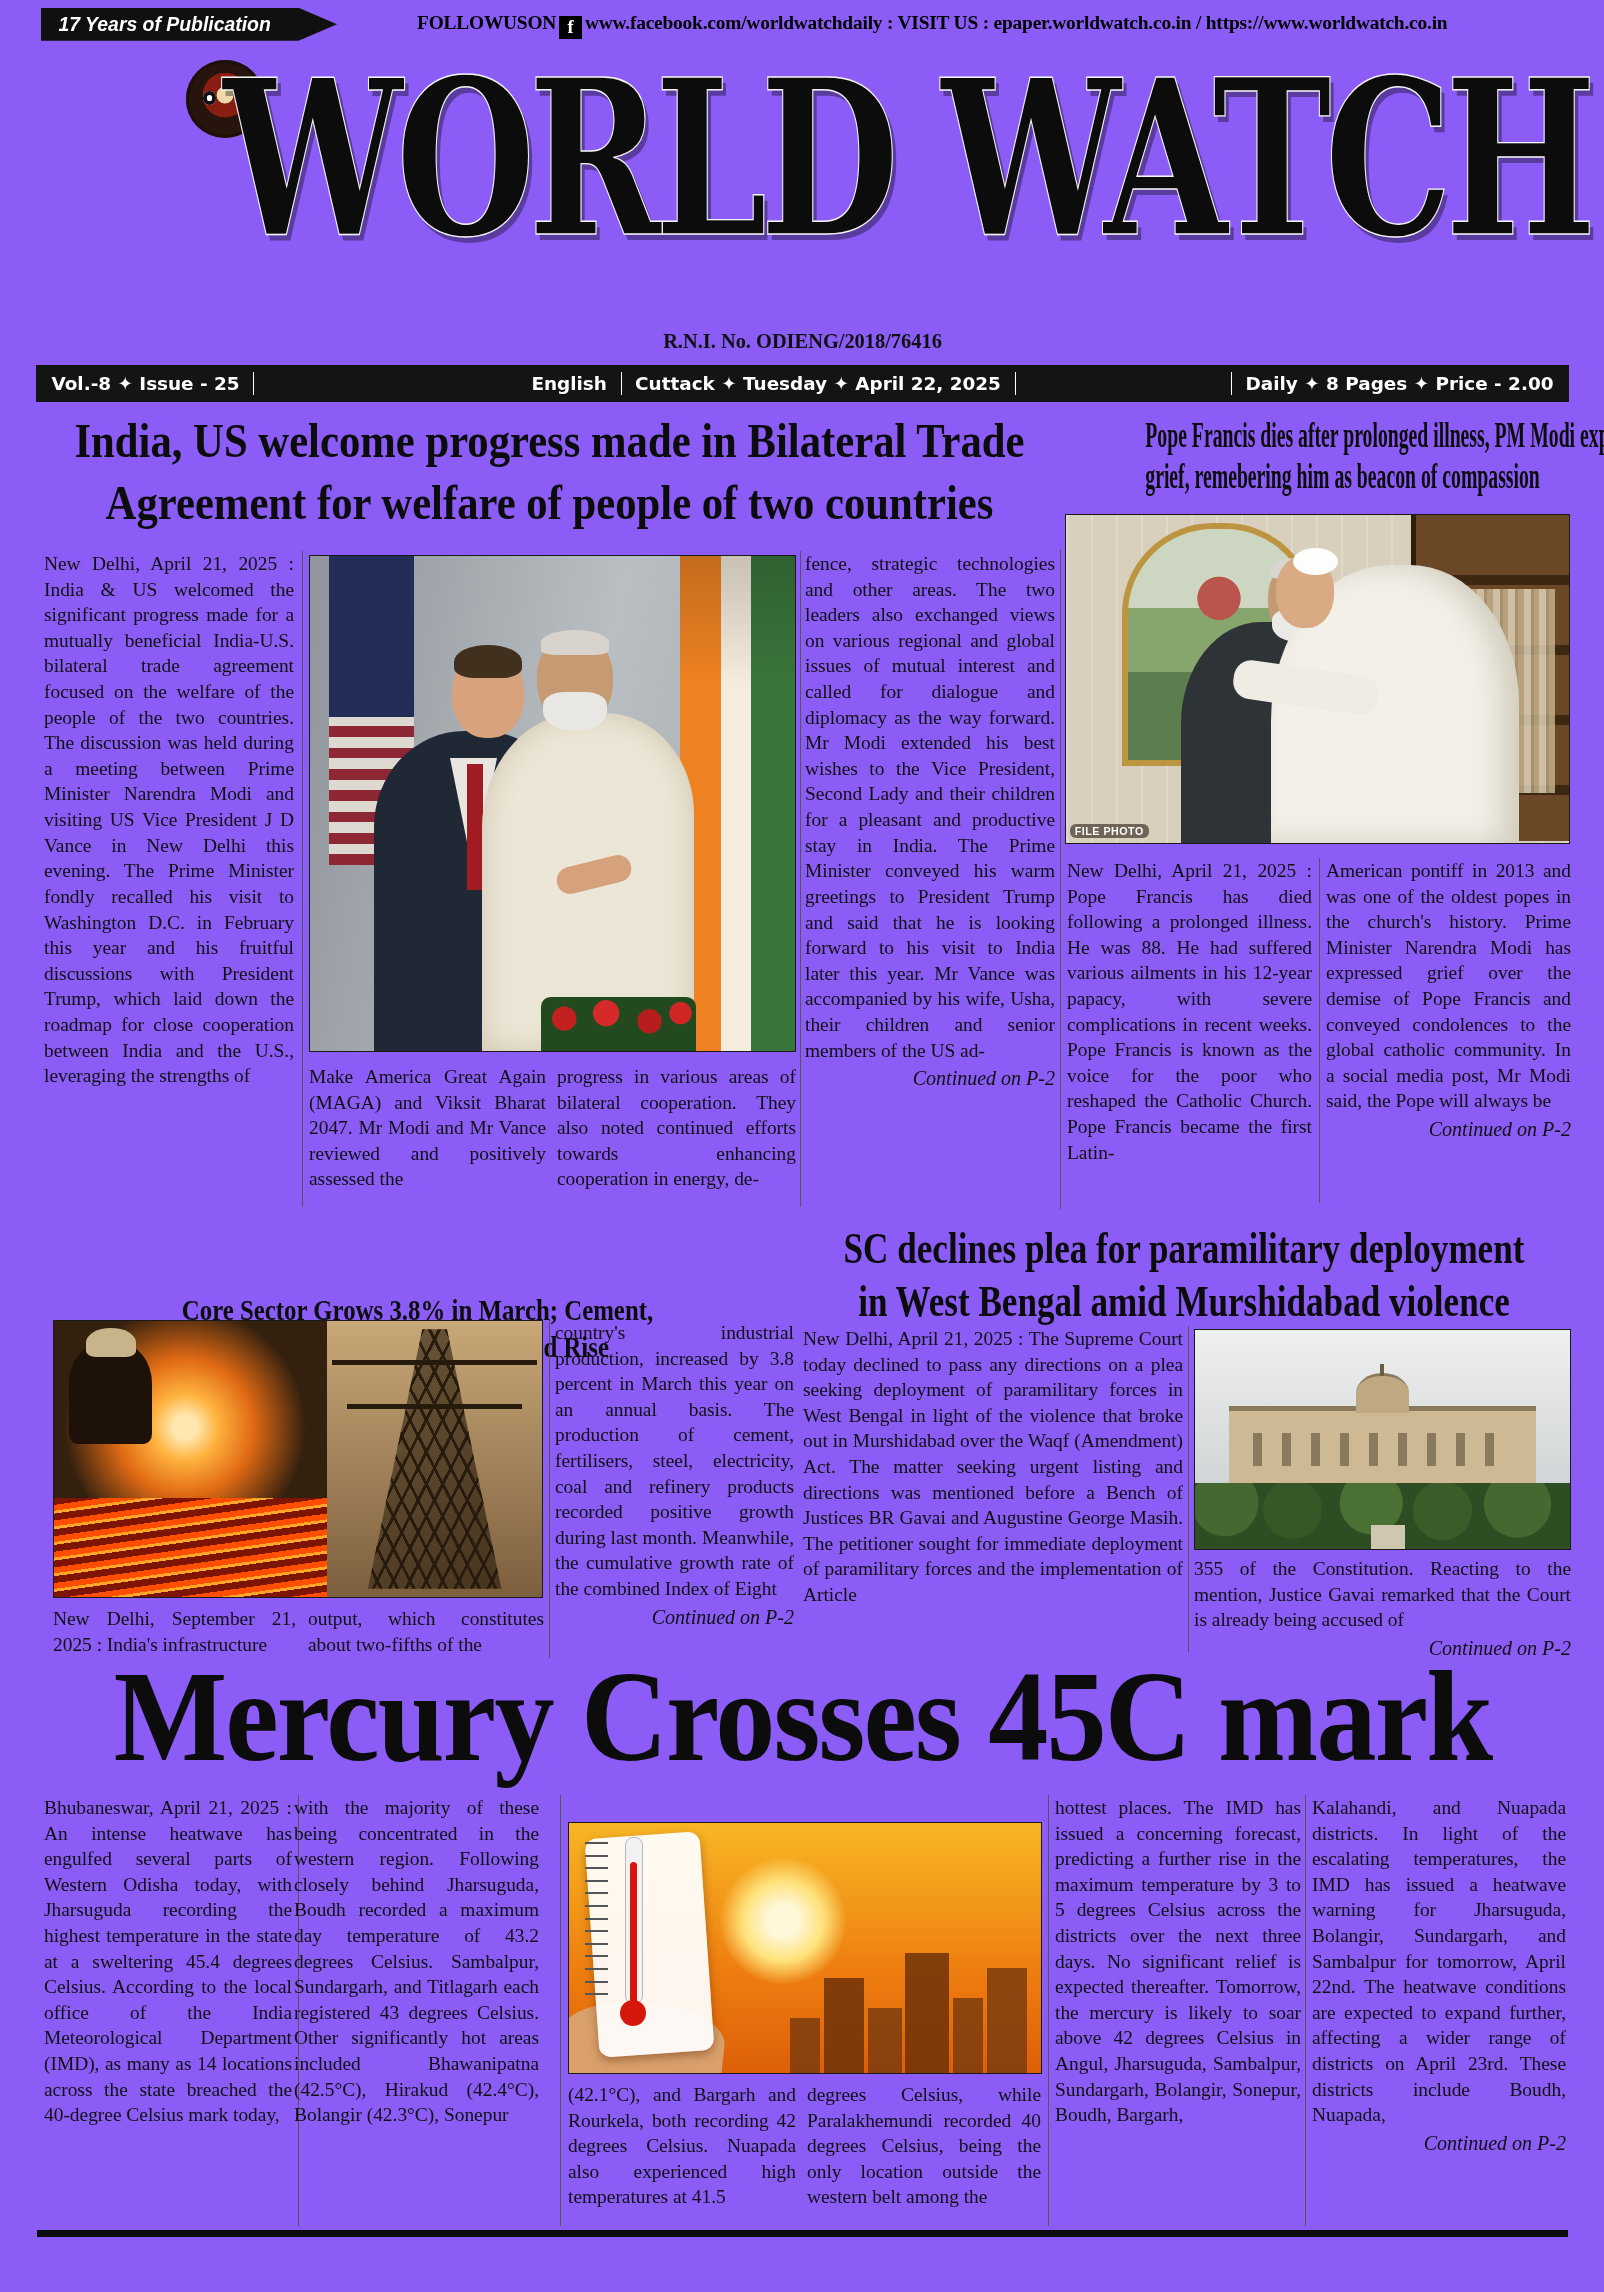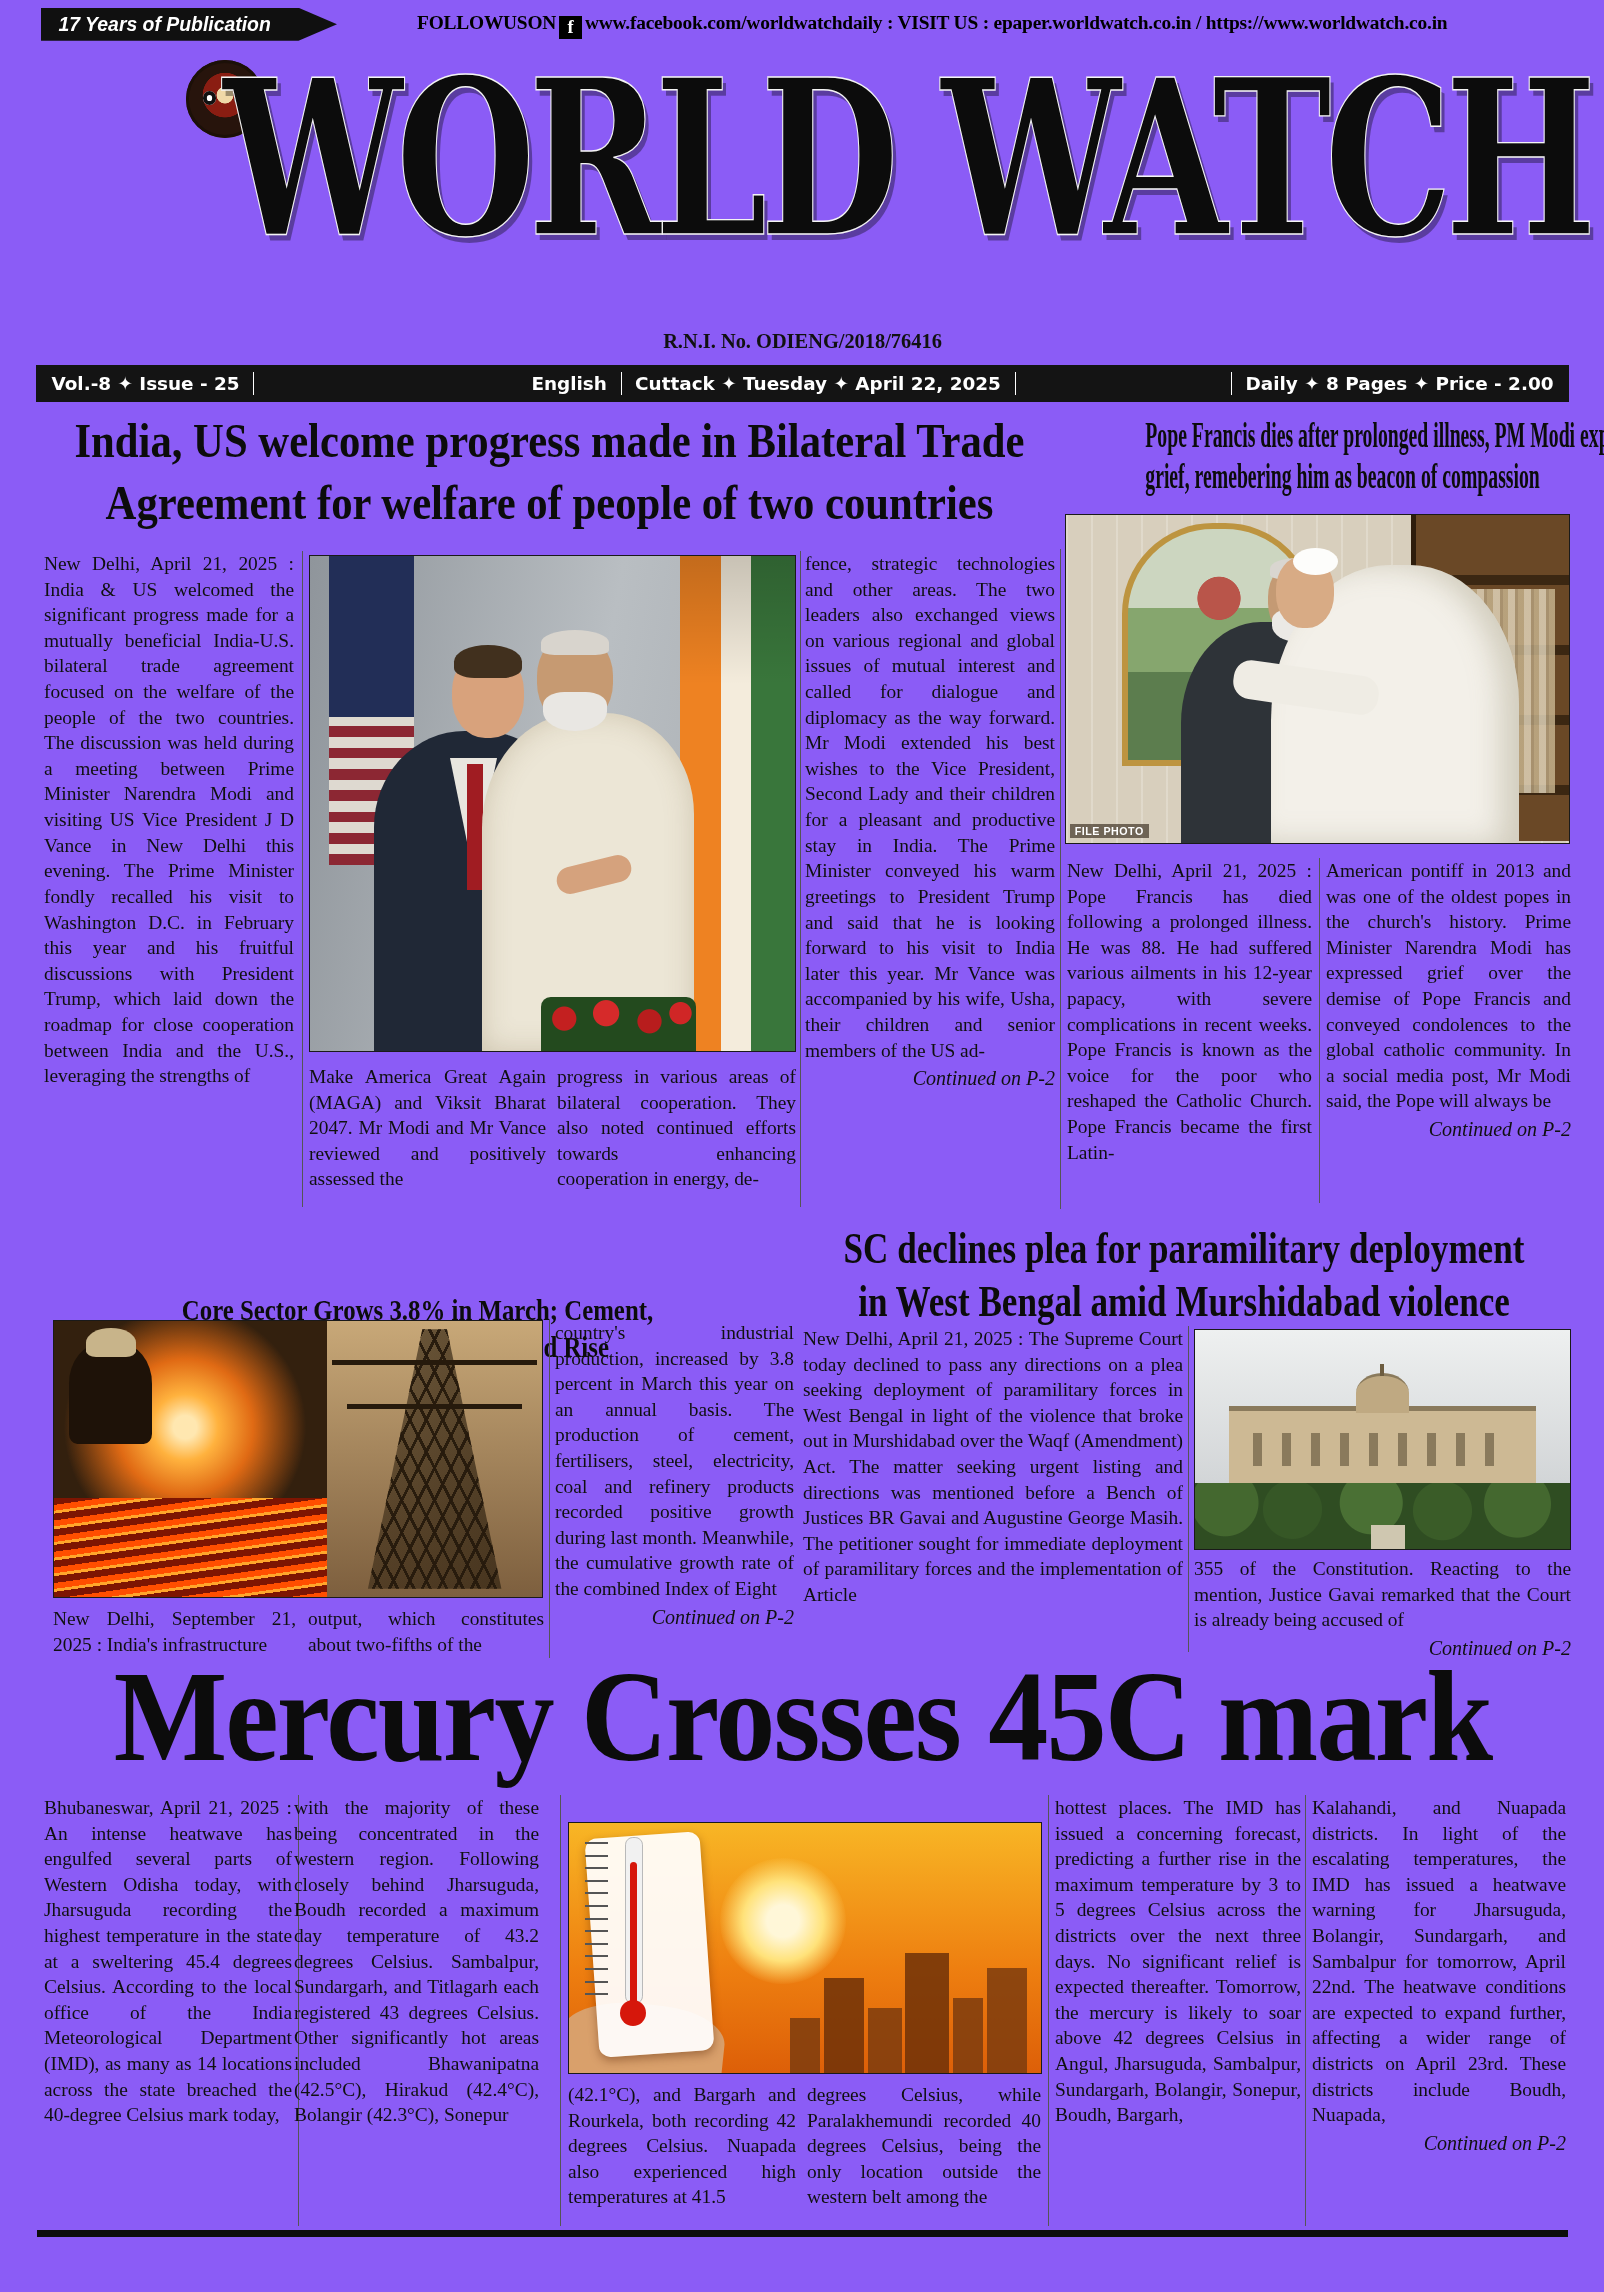--- a/index.html
+++ b/index.html
@@ -150,21 +150,21 @@
      background:#ebe9e5;border-radius:40% 40% 60% 60%;}
   .pp-pope{right:50px;bottom:0;width:248px;height:278px;background:#f3f0e9;
      border-radius:48% 44% 0 0/56% 50% 0 0;box-shadow:inset -17.5px 0 29px rgba(150,140,110,.35);}
   .pp-pope-arm{right:190px;bottom:136px;width:146px;height:39px;background:#efece4;
      border-radius:17.5px;transform:rotate(8deg);}
   .pp-pope-head{right:235px;top:41px;width:58px;height:72px;background:#d8ab85;border-radius:46%;}
   .pp-pope-head::before{content:"";position:absolute;right:-3.9px;top:-7.8px;width:45px;height:27px;
      background:#fdfdfb;border-radius:50%;}
   .pp-caption{left:3.9px;bottom:4.9px;color:#fff;background:rgba(70,58,44,.72);
      font-family:"Liberation Sans",sans-serif;font-size:10.7px;font-weight:bold;
-     padding:1px 4.9px;letter-spacing:0.5px;}
+     padding:1px 4.9px;letter-spacing:0.5px;border-radius:6px;}
 
   
   .ind-weld{left:0;top:0;width:56%;height:64%;
      background:radial-gradient(circle at 48% 60%,#ffe7b0 0 11.6px,#ffb23e 33px,#e06a14 68px,rgba(46,28,12,0) 121px),#33200e;}
   .ind-worker{left:3%;top:8%;width:83px;height:101px;background:#1e1208;
      border-radius:40% 40% 10% 10%;}
   .ind-worker::before{content:"";position:absolute;left:17.5px;top:-15.5px;width:50px;height:29px;
      background:#c8b48a;border-radius:50% 50% 20% 20%;}
   .ind-rods{left:0;bottom:0;width:56%;height:36%;
      background:repeating-linear-gradient(172deg,#7e1502 0 6.8px,#ff4e00 6.8px 12.6px,#ffa62b 12.6px 15.5px);}

